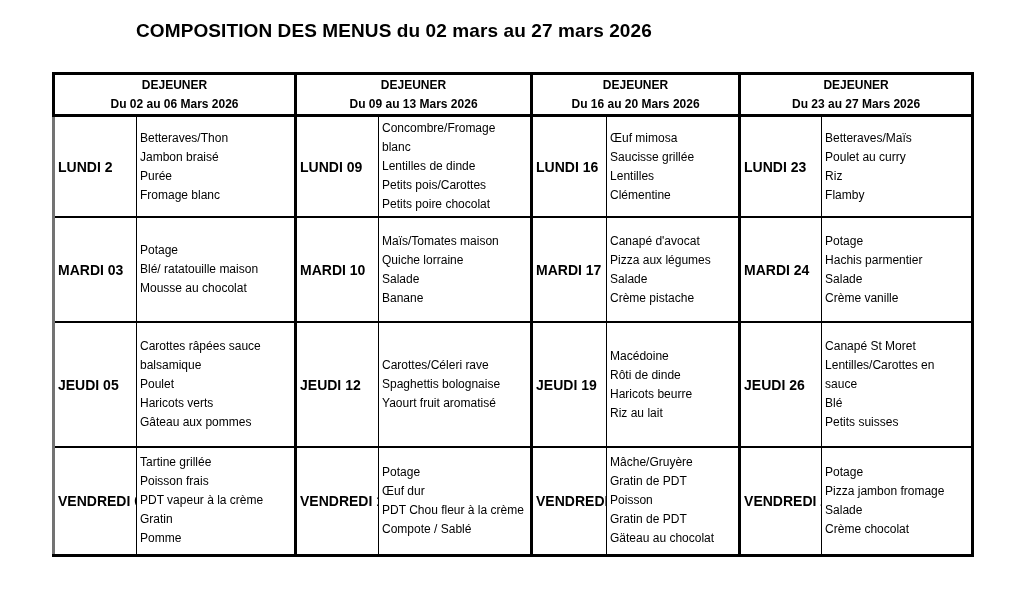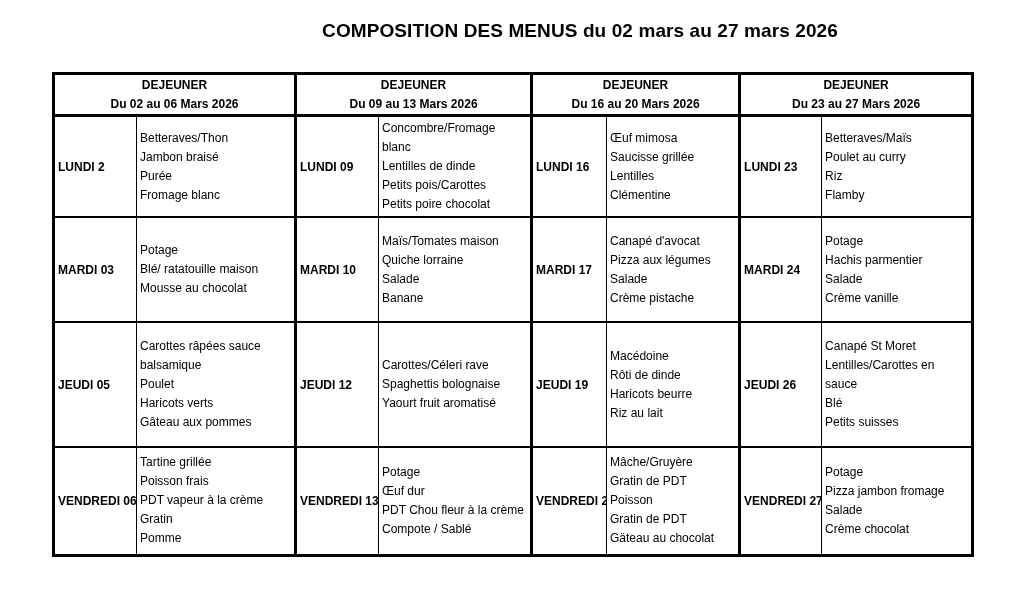--- a/index.html
+++ b/index.html
@@ -7,21 +7,20 @@
     padding: 0;
     background: #ffffff;
     width: 1024px;
     height: 607px;
     font-family: "Liberation Sans", sans-serif;
     color: #000000;
     overflow: hidden;
   }
   .title-wrap {
     padding-left: 136px;
-    text-align: center;
     margin-top: 20px;
     height: 26px;
   }
   .doc-title {
     font-size: 19px;
     font-weight: bold;
     letter-spacing: 0.1px;
   }
   table.menu-table {
     border-collapse: collapse;
@@ -44,24 +43,24 @@
     padding: 0;
   }
   th.week-header .hline { line-height: 19px; }
   td {
     border-top: 2px solid #000;
     border-bottom: 2px solid #000;
     vertical-align: middle;
     padding: 2px 3px;
   }
   td.day {
-    border-left: 3px solid #000000;
+    border-left: 3px solid #737373;
     border-right: 1px solid #000;
     font-weight: bold;
-    font-size: 12px;
+    font-size: 14px;
     white-space: nowrap;
     padding-right: 0;
   }
   td.menu {
     border-left: 1px solid #000;
     border-right: 3px solid #000;
     font-size: 12px;
   }
   .menu-line { line-height: 19px; }
   tr.r-lundi    td { height: 99px; }

